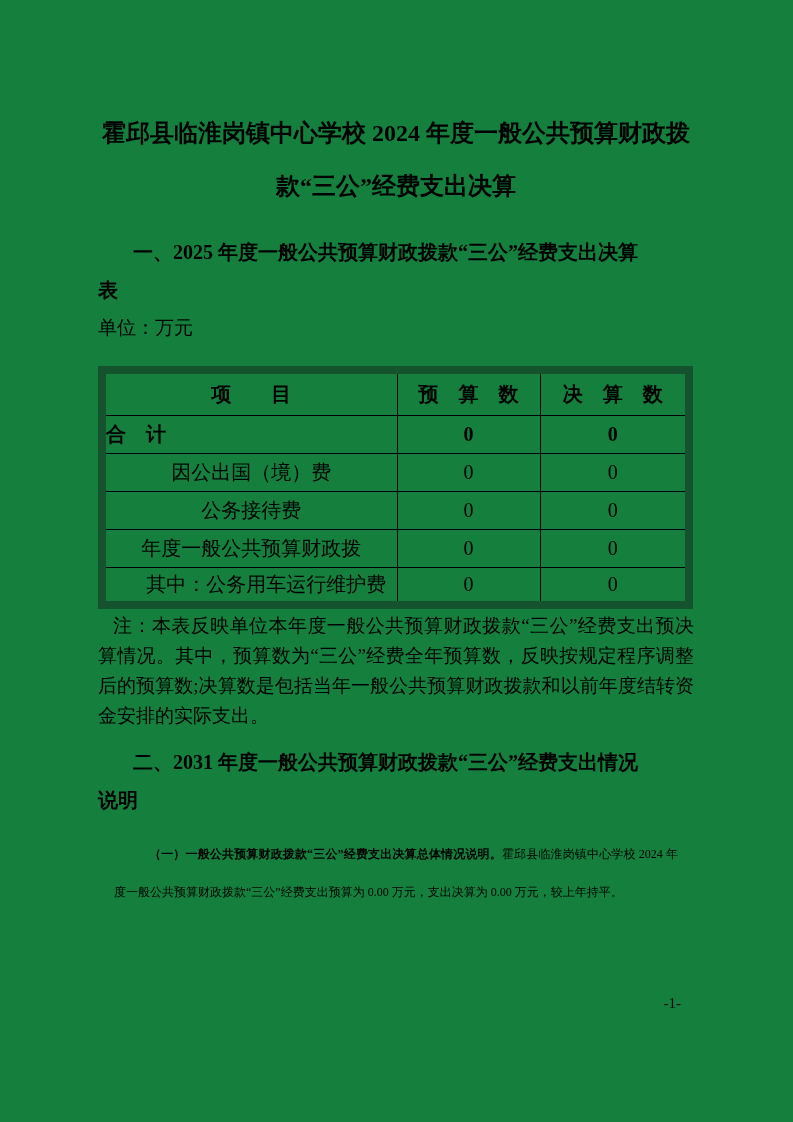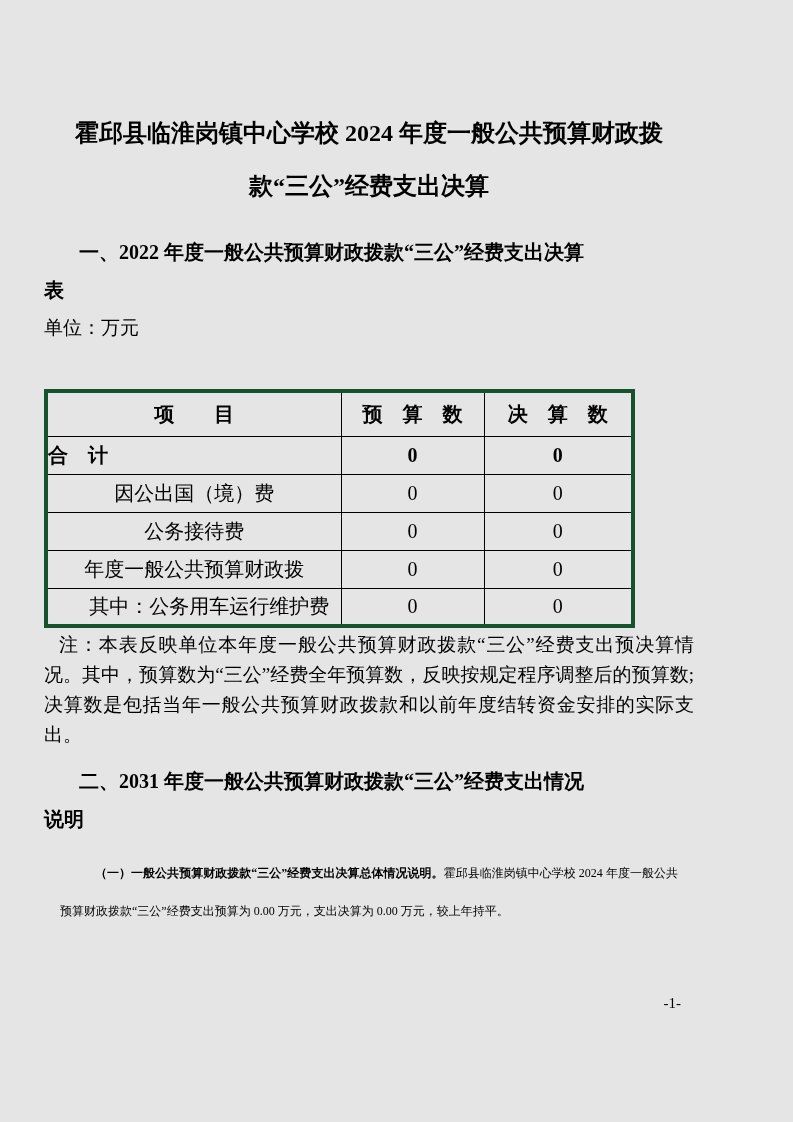--- a/index.html
+++ b/index.html
@@ -4,25 +4,25 @@
 <style>
   html, body {
     margin: 0;
     padding: 0;
     background: #ffffff;
   }
   .page {
     position: relative;
     width: 793px;
     height: 1122px;
-    background: #e5e5e5;
+    background: #15803d;
     color: #000000;
     font-family: "Liberation Serif", "DejaVu Serif", serif;
     box-sizing: border-box;
-    padding: 107px 99px 0 44px;
+    padding: 107px 99px 0 98px;
     overflow: hidden;
   }
   .title-block {
     text-align: center;
     font-weight: 700;
     font-size: 24px;
     line-height: 53px;
   }
   .title-line { display: block; }
 
@@ -39,22 +39,22 @@
   .unit-line {
     margin: 0;
     text-align: left;
     font-size: 19px;
     line-height: 38px;
   }
 
   table.expense-table {
     border-collapse: collapse;
     width: 587px;
-    margin-top: 42px;
-    border: 4px solid #14532d;
+    margin-top: 19px;
+    border: 8px solid #14532d;
     table-layout: fixed;
   }
   table.expense-table th,
   table.expense-table td {
     border: 1px solid #000;
     padding: 0;
     font-size: 20px;
     text-align: center;
     vertical-align: middle;
   }
@@ -98,21 +98,21 @@
 <body>
 
 <div class="page">
 
   <div class="title-block">
     <span class="title-line">霍邱县临淮岗镇中心学校 2024 年度一般公共预算财政拨</span>
     <span class="title-line">款“三公”经费支出决算</span>
   </div>
 
   <p class="section-heading section1-heading">
-    <span class="heading-line heading-indent">一、2022 年度一般公共预算财政拨款“三公”经费支出决算</span>
+    <span class="heading-line heading-indent">一、2025 年度一般公共预算财政拨款“三公”经费支出决算</span>
     <span class="heading-line">表</span>
   </p>
 
   <p class="unit-line">单位：万元</p>
 
   <table class="expense-table">
     <colgroup>
       <col class="c1">
         <col class="c2">
         <col class="c3">

